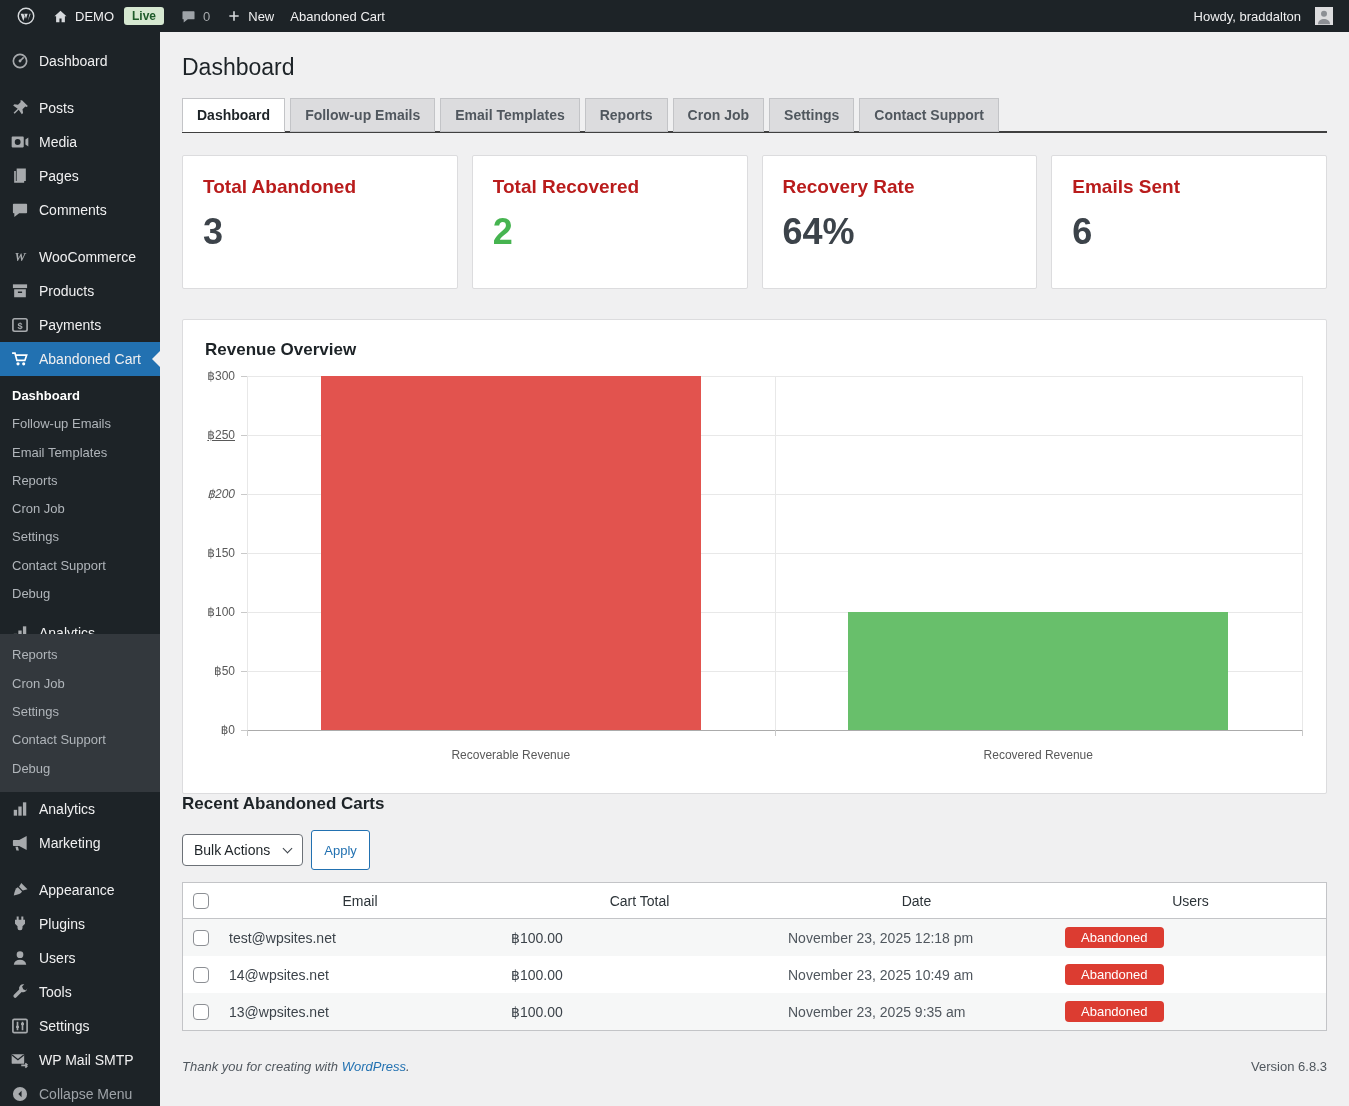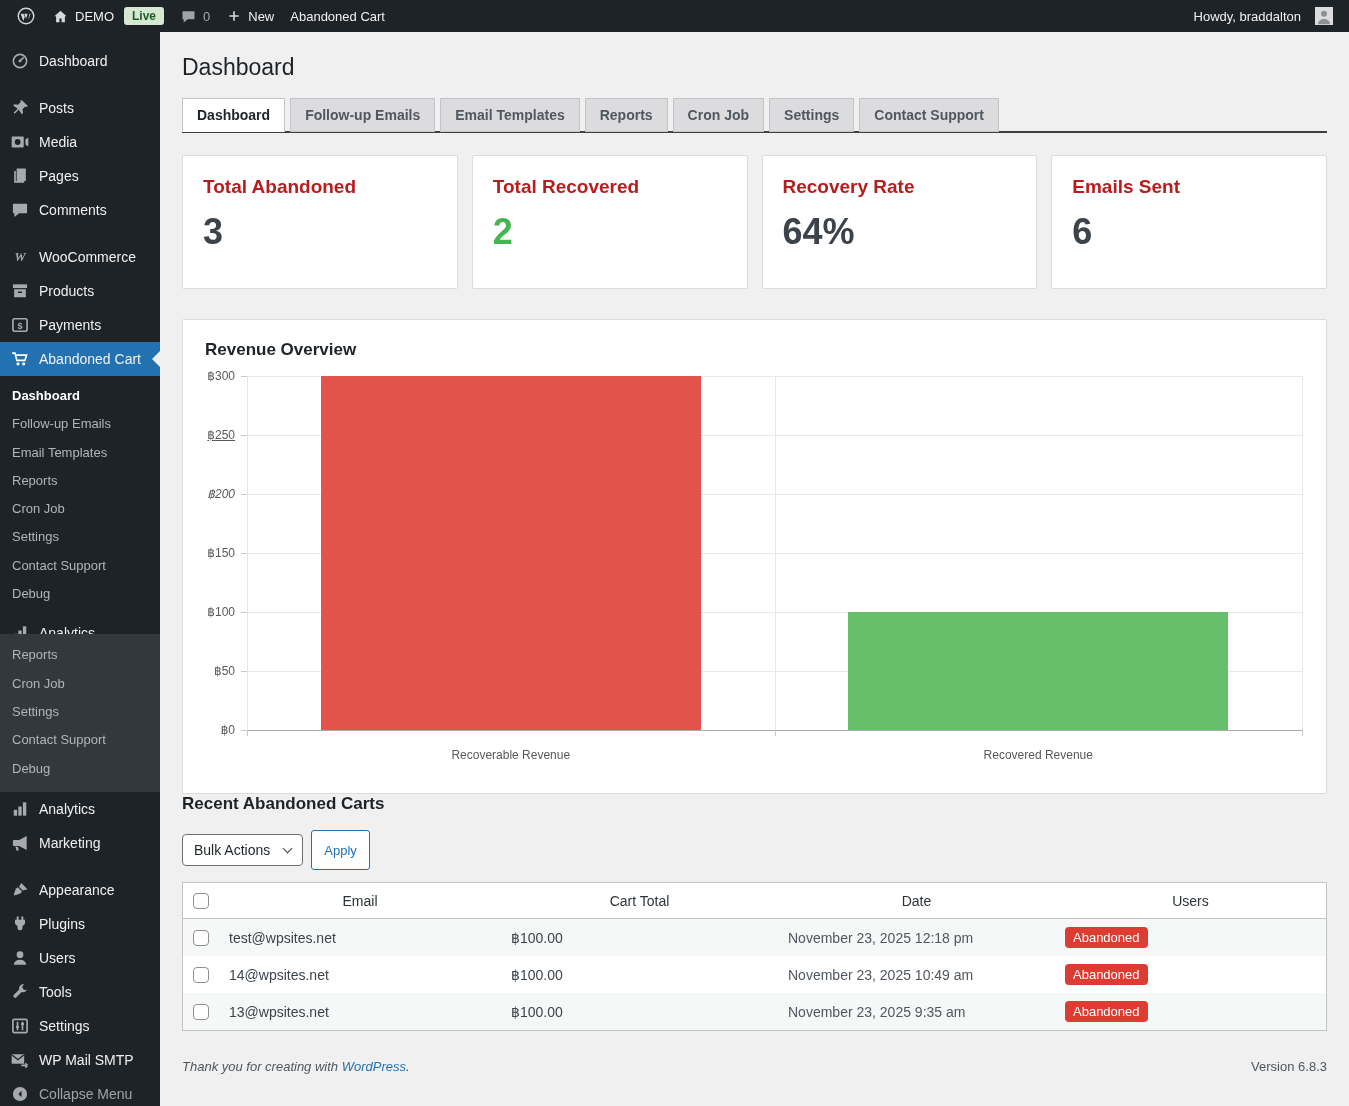--- a/index.html
+++ b/index.html
@@ -62,21 +62,21 @@
 .bulk-select{display:inline-flex;align-items:center;gap:14px;height:32px;padding:0 11px;background:#fff;border:1px solid #6c7177;border-radius:4px;font-size:14px;color:#1d2327;cursor:pointer}
 .chev{width:7px;height:7px;border-right:1.8px solid #3c434a;border-bottom:1.8px solid #3c434a;transform:rotate(45deg);margin-top:-4px}
 .apply-btn{height:40px;padding:0 12px;background:#fff;border:1px solid #2271b1;border-radius:3px;color:#2271b1;font-size:13px;cursor:pointer;font-family:inherit}
 
 .list-table{width:100%;margin-top:12px;border:1px solid #c3c4c7;border-collapse:collapse;background:#fff}
 .list-table th{font-weight:400;text-align:center;font-size:14px;color:#2c3338;padding:9px 10px;border-bottom:1px solid #c3c4c7;background:#fff}
 .list-table td{font-size:14px;color:#3c434a;padding:8px 10px;height:36px}
 .col-cb{width:36px}.col-email{width:282px}.col-total{width:277px}.col-date{width:277px}
 tbody tr:nth-child(odd){background:#f6f7f7}
 .cb{display:inline-block;width:16px;height:16px;border:1px solid #8c8f94;border-radius:4px;background:#fff;vertical-align:middle;cursor:pointer}
-.badge{display:inline-block;color:#fff;font-size:13px;padding:3px 8px;border-radius:4px}
+.badge{display:inline-block;color:#fff;font-size:13px;padding:3px 16px;border-radius:4px}
 td.date-cell{color:#50575e}
 
 .footer{display:flex;justify-content:space-between;align-items:center;margin-top:28px;font-size:13px;color:#50575e}
 .footer a{color:#2271b1;cursor:pointer}
 svg{display:block}
 </style>
 </head>
 <body>
 
 <svg width="0" height="0" style="position:absolute" aria-hidden="true">

